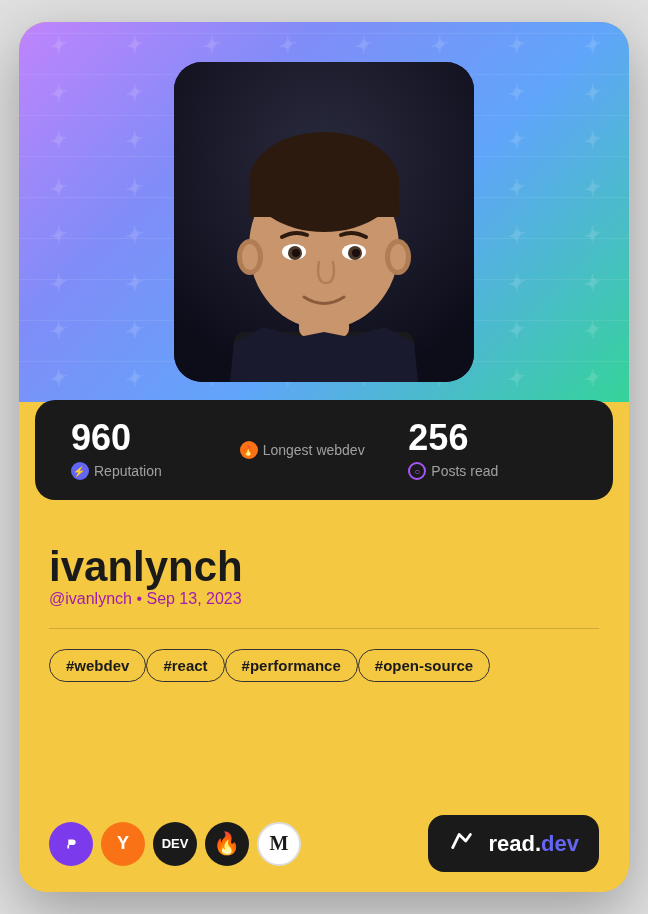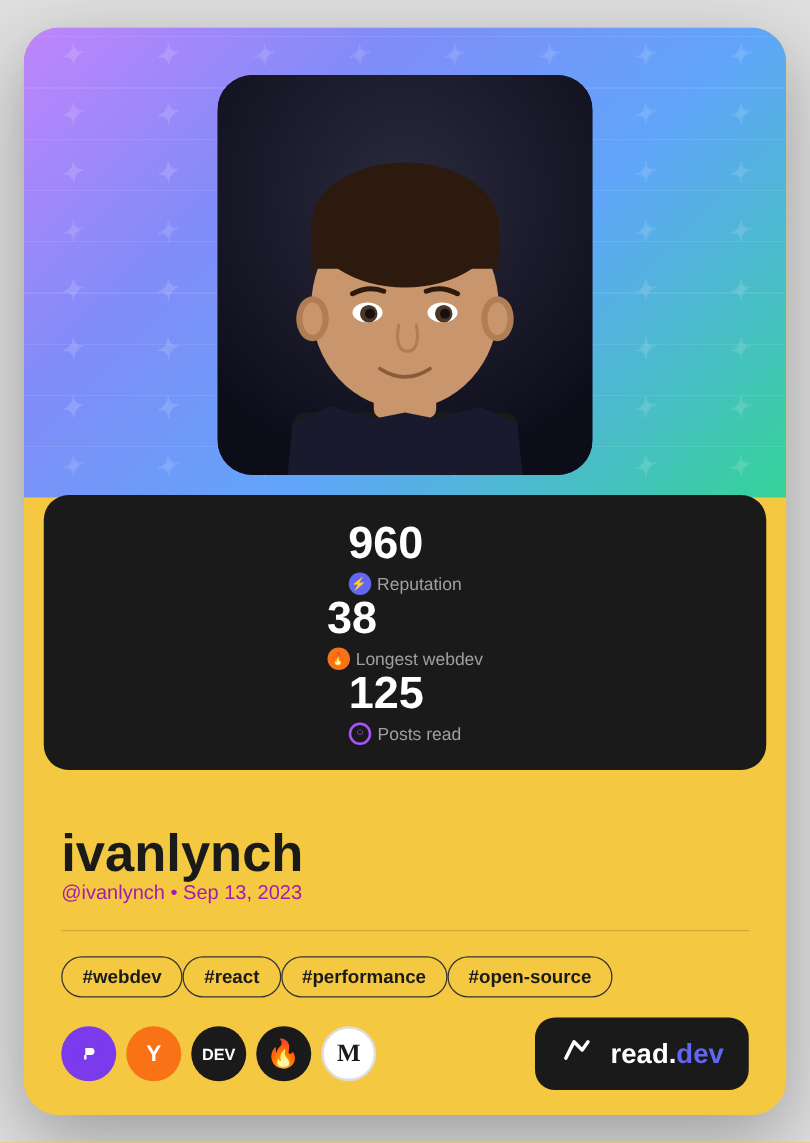--- a/index.html
+++ b/index.html
@@ -94,21 +94,20 @@
     .stats-bar {
       background: #1a1a1a;
       margin: -2px 16px 0;
       border-radius: 20px;
       padding: 20px 36px;
       display: flex;
       align-items: center;
       gap: 0;
       position: relative;
       z-index: 3;
-      flex-direction: column;
     }
 
     .stat-item {
       flex: 1;
       display: flex;
       flex-direction: column;
       gap: 6px;
     }
 
     .stat-item + .stat-item {
@@ -396,29 +395,28 @@
   <div class="stats-bar">
     <div class="stat-item">
       <span class="stat-value">960</span>
       <div class="stat-label">
         <span class="stat-icon icon-reputation">⚡</span>
         <span>Reputation</span>
       </div>
     </div>
 
     <div class="stat-item">
-      <span class="stat-value">38</span>
       <div class="stat-label">
         <span class="stat-icon icon-streak">🔥</span>
         <span>Longest webdev</span>
       </div>
     </div>
 
     <div class="stat-item">
-      <span class="stat-value">125</span>
+      <span class="stat-value">256</span>
       <div class="stat-label">
         <span class="stat-icon icon-posts">○</span>
         <span>Posts read</span>
       </div>
     </div>
   </div>
 
   <div class="card-bottom">
 
     <div>

